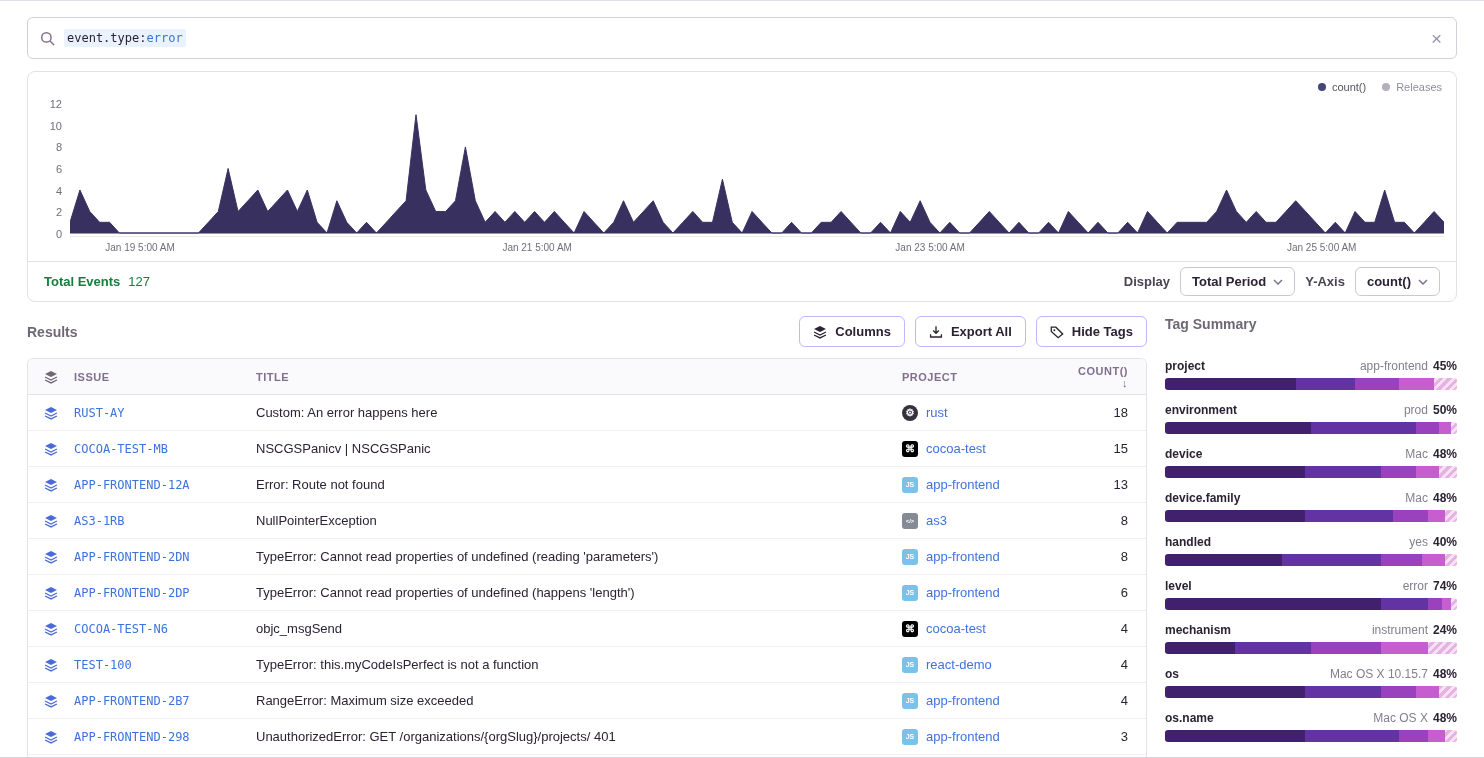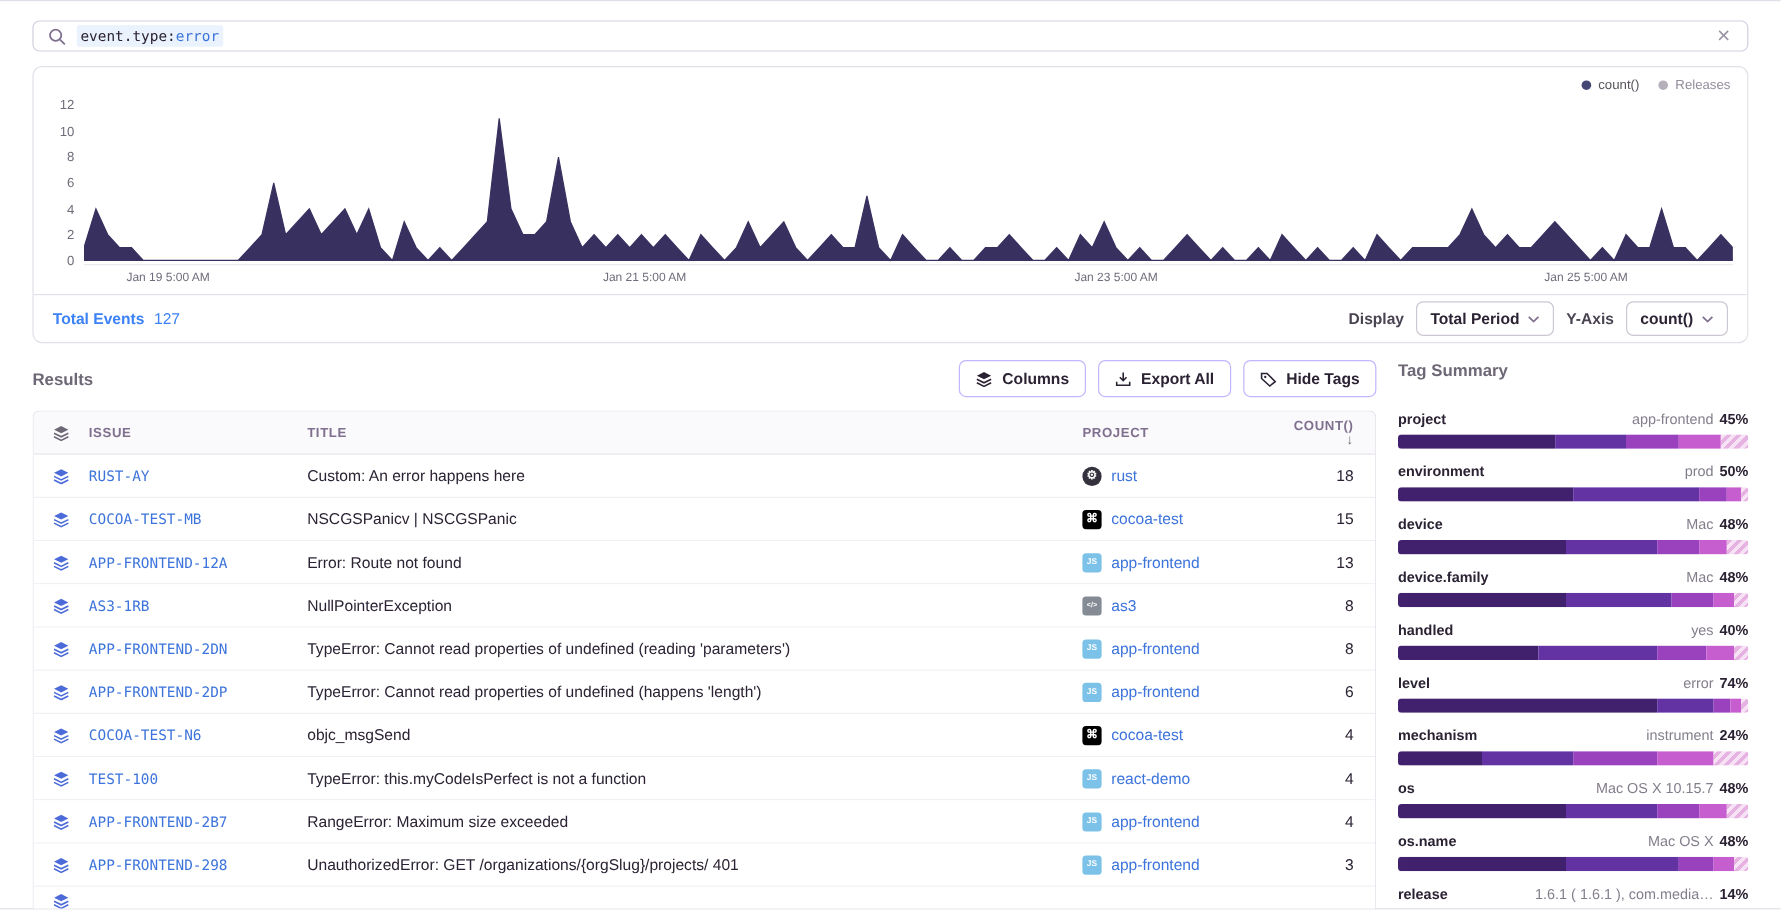--- a/index.html
+++ b/index.html
@@ -1,21 +1,21 @@
 <!DOCTYPE html>
 <html><head>
 <meta charset="utf-8">
 <style>
   * { margin:0; padding:0; box-sizing:border-box; }
   html,body { background:#ffffff; }
   body { font-family:"Liberation Sans", sans-serif; color:#2b2233; }
   .page { width:1484px; height:758px; background:#fff; overflow:hidden; position:relative; border-top:1px solid #e2dee8; border-bottom:1px solid #d8d3de; }
 
   
-  .search-bar { margin:16px 27px 0 27px; height:26px; border:1px solid #d4cede; border-radius:6px; display:flex; align-items:center; padding:4px 12px; background:#fff; }
+  .search-bar { margin:16px 27px 0 27px; height:42px; border:1px solid #d4cede; border-radius:6px; display:flex; align-items:center; padding:4px 12px; background:#fff; }
   .s-icon { color:#80708f; display:flex; margin-right:9px; }
   .query { flex:1; font-family:"DejaVu Sans Mono", monospace; font-size:12px; }
   .token { background:#e9f2fd; border-radius:2px; padding:2px 3px; }
   .tk { color:#2b2233; }
   .tv { color:#3d74db; }
   .clear { color:#9b94a5; font-size:19px; line-height:1; cursor:pointer; padding:0 2px; }
 
   
   .chart-panel { margin:12px 27px 0 27px; border:1px solid #e4e0e8; border-radius:8px; background:#fff; }
   .legend { display:flex; justify-content:flex-end; gap:16px; padding:9px 14px 2px 14px; }
@@ -23,21 +23,21 @@
   .leg-dot { width:8px; height:8px; border-radius:50%; display:inline-block; }
   .leg-txt.muted { color:#928c9b; }
   .chart-body { display:flex; padding:2px 12px 0 6px; }
   .y-axis { width:36px; position:relative; height:140px; flex:none; }
   .ytick { position:absolute; right:8px; font-size:11px; color:#716c7a; line-height:14px; }
   .plot { flex:1; position:relative; }
   .plot svg { display:block; width:100%; height:140px; border-bottom:1px solid #eceaf0; }
   .x-axis { position:relative; height:22px; margin-top:2px; }
   .xtick { position:absolute; top:3px; transform:translateX(-50%); font-size:10px; color:#716c7a; white-space:nowrap; }
   .chart-footer { border-top:1px solid #e4e0e8; height:40px; display:flex; align-items:center; justify-content:space-between; padding:0 16px; }
-  .totals { font-size:13px; color:#3b82f6; }
+  .totals { font-size:13px; color:#15803d; }
   .totals .t-label { font-weight:700; }
   .totals .t-value { margin-left:8px; }
   .controls { display:flex; align-items:center; gap:10px; }
   .ctl-label { font-size:13px; font-weight:700; color:#4a4452; }
   .dd { display:inline-flex; align-items:center; gap:7px; border:1px solid #cdc7d3; border-radius:6px; background:#fff; padding:6px 11px; font-family:inherit; font-size:13px; font-weight:700; color:#2b2233; cursor:pointer; }
   .chev { color:#80708f; display:flex; }
 
   
   .main { display:flex; gap:18px; margin:14px 27px 0 27px; align-items:flex-start; }
   .results-col { flex:1; min-width:0; }

